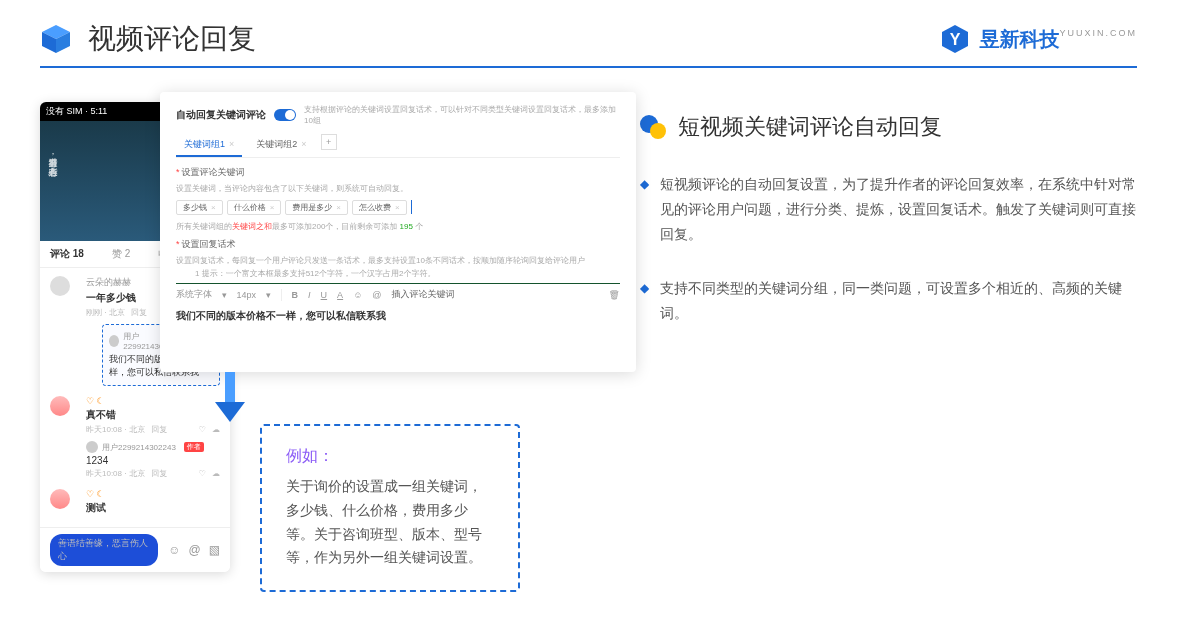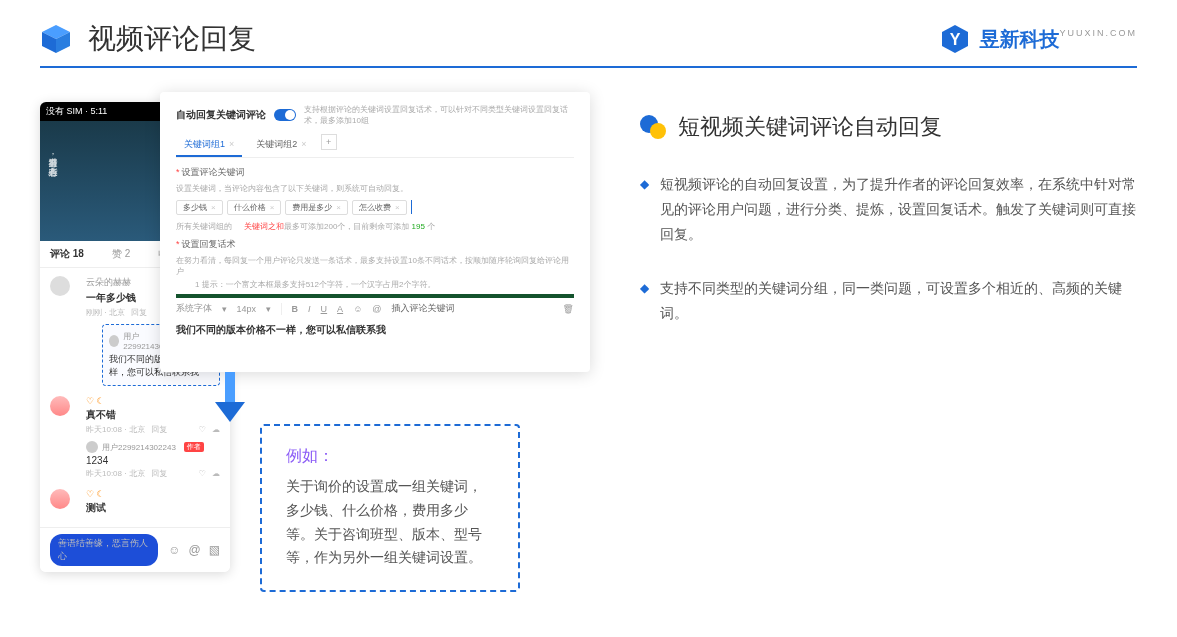--- a/index.html
+++ b/index.html
@@ -45,39 +45,39 @@
   .author-tag { background:#f44; color:#fff; font-size:7px; padding:0 3px; border-radius:2px; margin-left:4px;}
   
   .reply-box { margin-left: 16px; border: 1px dashed #1d6bd6; border-radius: 4px; padding: 6px; background:#fafbff; }
   .reply-name { color:#999; font-size:8px; display:flex; align-items:center; gap:4px;}
   .reply-text { font-size: 9px; color:#333; margin-top:2px;}
   
   .phone-input-bar { position:absolute; bottom:0; left:0; right:0; display:flex; align-items:center; padding:6px 10px; border-top:1px solid #eee; gap:10px; background:#fff;}
   .phone-input { flex:1; background:#1d4ed8; border-radius:12px; padding:3px 8px; font-size:9px; color:#bbb;}
   .phone-input-icons { color:#999; font-size:12px; display:flex; gap:8px;}
   
-  .config-panel { position:absolute; top:0; left:120px; width:430px; height:280px; background:#fff; border-radius:4px; box-shadow:0 2px 16px rgba(0,0,0,.15); z-index:2; padding:12px 16px; font-size:9px; color:#666;}
+  .config-panel { position:absolute; top:0; left:120px; width:476px; height:280px; background:#fff; border-radius:4px; box-shadow:0 2px 16px rgba(0,0,0,.15); z-index:2; padding:12px 16px; font-size:9px; color:#666;}
   .config-head { display:flex; align-items:center; gap:8px; font-size:10px; margin-bottom:8px;}
   .config-head-title { color:#333; font-weight:bold;}
   .toggle { width:22px; height:12px; background:#1d6bd6; border-radius:6px; position:relative;}
   .toggle::after{content:""; position:absolute; right:1px; top:1px; width:10px; height:10px; background:#fff; border-radius:50%;}
   .kw-tabs { display:flex; border-bottom:1px solid #eee; margin-bottom:8px; font-size:9px;}
   .kw-tab { padding:4px 8px; margin-right:6px;}
   .kw-tab.active{ color:#1d6bd6; border-bottom:2px solid #1d6bd6;}
   .kw-tab-close { color:#ccc; margin-left:4px;}
   .plus-box{ width:16px; height:16px; border:1px solid #ddd; display:flex; align-items:center; justify-content:center; color:#999;}
   .label-row { margin-bottom:4px;}
   .req-star{color:#f44; margin-right:2px;}
   .hint{ color:#aaa; font-size:8px;}
   .chip-row{ display:flex; gap:4px; margin:6px 0; flex-wrap:wrap;}
   .chip{ border:1px solid #ddd; border-radius:2px; padding:1px 6px; font-size:8px; color:#666; display:flex; align-items:center; gap:4px;}
   .chip-x{color:#ccc;}
-  .red{color:#f44;padding-left:12px;}
+  .red{color:#f44;}
   .green{color:#2a2;}
-  .editor-bar{ display:flex; align-items:center; gap:10px; border-top:4px solid #14532d; padding:4px 0; font-size:9px; color:#999; margin-top:4px;}
+  .editor-bar{ display:flex; align-items:center; gap:10px; border-top:1px solid #14532d; padding:4px 0; font-size:9px; color:#999; margin-top:4px;}
   .editor-content{ font-size:10px; color:#333; padding:4px 0; font-weight:bold;}
   
   .arrow{ position:absolute; left:175px; top:280px; z-index:3; }
   
   .example-box { position:absolute; top:332px; left:220px; width:260px; border:2px dashed #1d6bd6; border-radius:4px; padding:20px 24px; }
   .example-title { font-size:16px; color:#8b5cf6; margin-bottom:8px;}
   .example-text { font-size:14px; color:#555; line-height:1.7;}
   
   .section-head { display:flex; align-items:center; gap:10px; margin-bottom:30px;}
   .overlap-icon { position:relative; width:28px; height:24px;}
@@ -148,21 +148,21 @@
             <span class="chip">
                 <span>怎么收费</span>
                 <span class="chip-x">×</span>
               </span>
             <span style="border-left:1px solid #1d6bd6; height:14px;"></span>
           </div>
           <div class="hint">
             <span>所有关键词组的</span><span class="red">关键词之和</span><span>最多可添加200个，目前剩余可添加</span> <span class="green">195</span> <span>个</span>
           </div>
           <div class="label-row" style="margin-top:6px;"><span class="req-star">*</span><span>设置回复话术</span></div>
-          <div class="hint">在努力看清，每回复一个用户评论只发送一条话术，最多支持设置10条不同话术，按顺加随序轮询回复给评论用户</div>
+          <div class="hint">设置回复话术，每回复一个用户评论只发送一条话术，最多支持设置10条不同话术，按顺加随序轮询回复给评论用户</div>
           <div class="hint" style="margin-top:2px;margin-left:19px;">1 提示：一个富文本框最多支持512个字符，一个汉字占用2个字符。</div>
           <div class="editor-bar">
             <span>系统字体</span>
               <span>▾</span>
             <span>14px</span>
               <span>▾</span>
             <span style="border-left:1px solid #eee; height:12px;"></span>
             <b>B</b>
             <i>I</i>
             <u>U</u>

